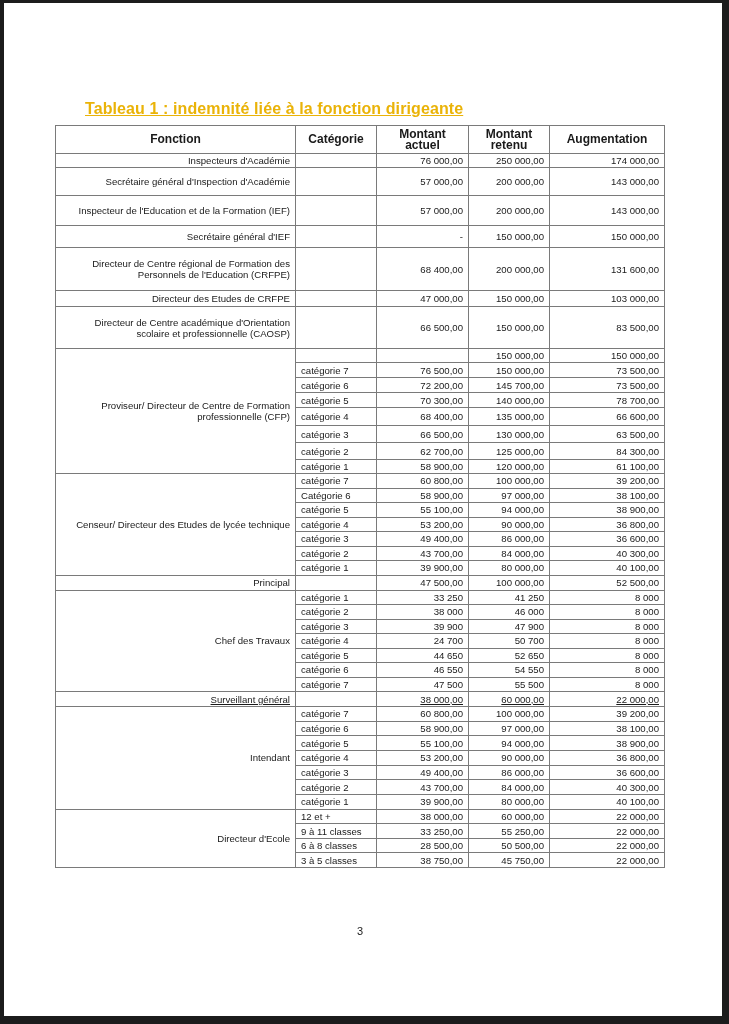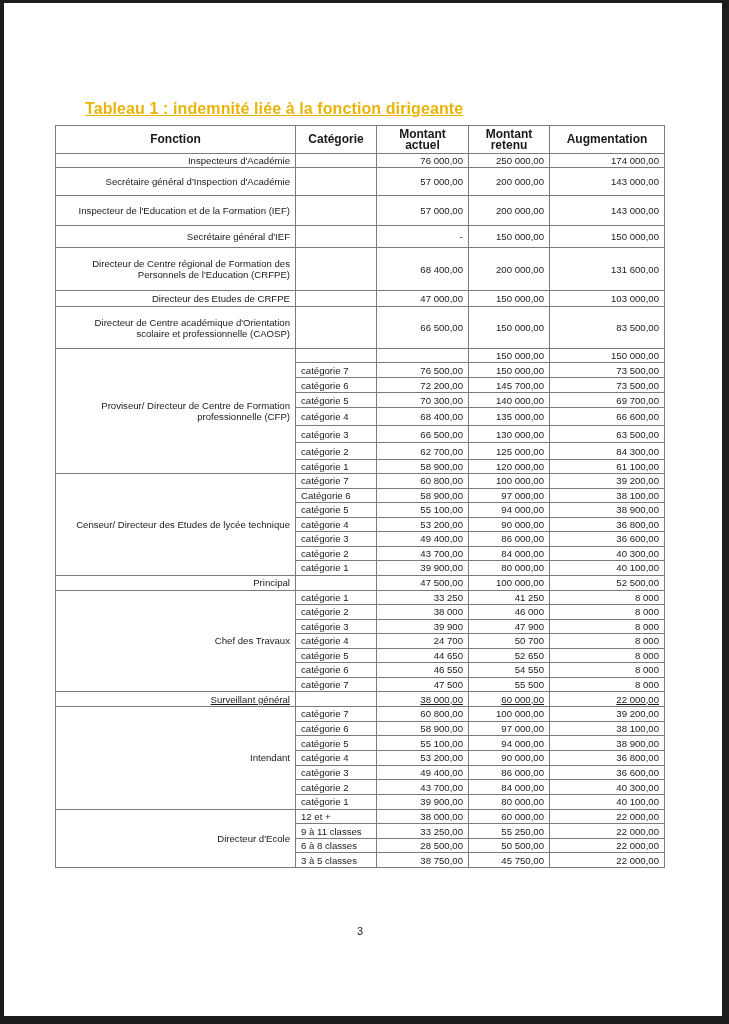--- a/index.html
+++ b/index.html
@@ -119,21 +119,21 @@
       <tr style="height: 15px;">
         <td class="cat">catégorie 6</td>
         <td class="num">72 200,00</td>
         <td class="num">145 700,00</td>
         <td class="aug">73 500,00</td>
       </tr>
       <tr style="height: 15px;">
         <td class="cat">catégorie 5</td>
         <td class="num">70 300,00</td>
         <td class="num">140 000,00</td>
-        <td class="aug">69 700,00</td>
+        <td class="aug">78 700,00</td>
       </tr>
       <tr style="height: 18px;">
         <td class="cat">catégorie 4</td>
         <td class="num">68 400,00</td>
         <td class="num">135 000,00</td>
         <td class="aug">66 600,00</td>
       </tr>
       <tr style="height: 17px;">
         <td class="cat">catégorie 3</td>
         <td class="num">66 500,00</td>

